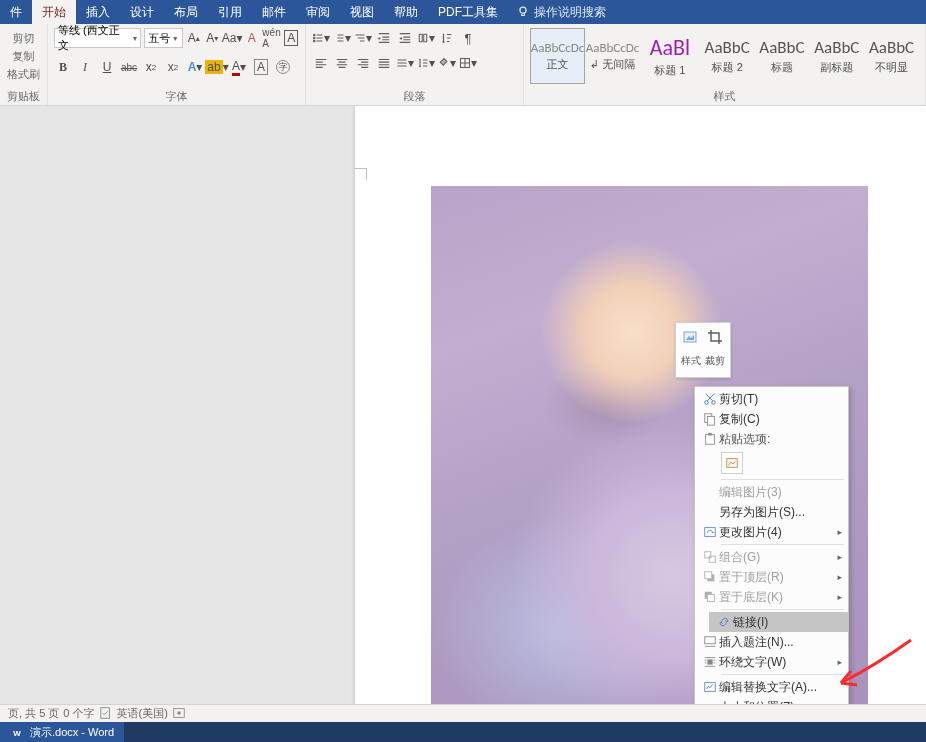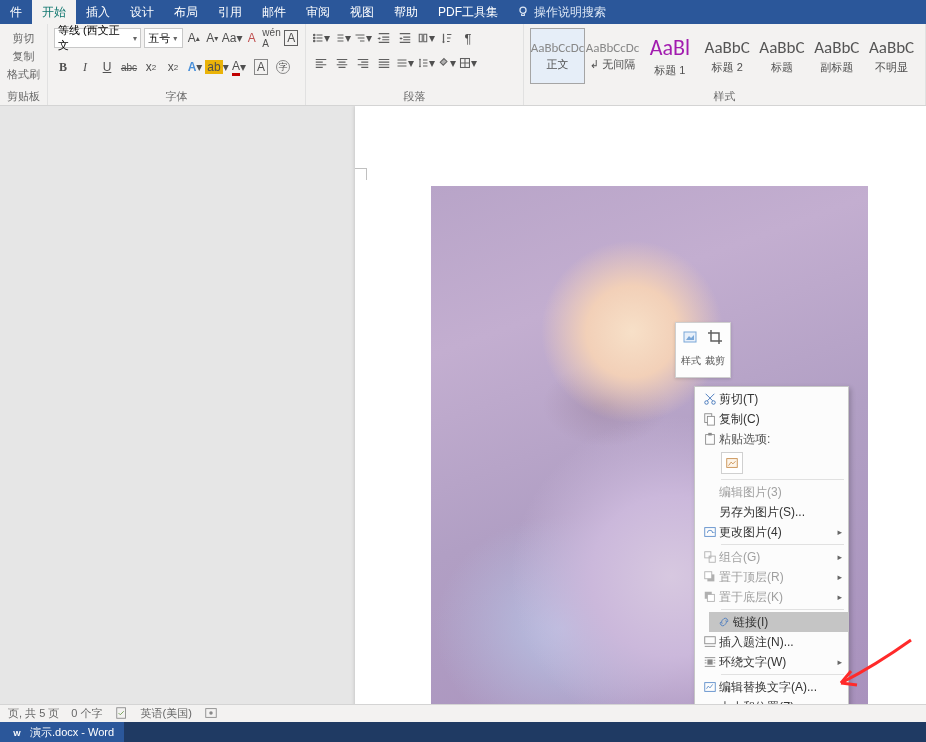--- a/index.html
+++ b/index.html
@@ -1,21 +1,21 @@
 <!DOCTYPE html>
 <html><head>
 <meta charset="utf-8">
 <style>
 * { margin: 0; padding: 0; box-sizing: border-box; font-family: "Microsoft YaHei", "Segoe UI", sans-serif; }
 body { background: #f3f3f3; width: 926px; height: 742px; overflow: hidden; position: relative; }
 
 
 .tab-strip { background: #2b579a; height: 24px; display: flex; align-items: center; color: #fff; font-size: 12px; }
 .tab-strip .tab { padding: 0 10px; height: 24px; line-height: 24px; cursor: pointer; }
-.tab-strip .tab.active { background: #f3f2f1; color: #0f766e; }
+.tab-strip .tab.active { background: #f3f2f1; color: #7f1d1d; }
 
 .tell-me { display: flex; align-items: center; padding: 0 8px; color: #dbe6f4; font-size: 12px; gap: 4px; }
 
 
 .ribbon { background: #f3f2f1; border-bottom: 1px solid #d4d4d4; height: 82px; display: flex; position: relative; }
 .ribbon-group { padding: 4px 6px 1px 6px; display: flex; flex-direction: column; justify-content: space-between; border-right: 1px solid #e1e1e1; }
 .ribbon-group-label { text-align: center; font-size: 11px; color: #6a6a6a; padding-top: 2px; }
 
 .clipboard-btns { display: flex; flex-direction: column; gap: 2px; font-size: 11px; color: #666; }
 .clipboard-btns div { display: flex; align-items: center; gap: 3px; height: 16px; flex-direction: column; }
@@ -79,21 +79,21 @@
 .context-menu .icon-slot { width: 18px; display: flex; justify-content: center; }
 .context-menu .submenu { position: absolute; right: 6px; font-size: 9px; color: #666; }
 .context-menu .sep { height: 1px; background: #e1e1e1; margin: 2px 4px 2px 26px; }
 .context-menu .paste-row { height: 28px; padding-left: 26px; display:flex; align-items:center; }
 .paste-opt { width: 22px; height: 22px; border: 1px solid #d0d0d0; background: #fff; display:flex;align-items:center;justify-content:center; }
 
 
 .status-bar {
   position: absolute; bottom: 20px; left: 0; right: 0; height: 18px;
   background: #f3f2f1; border-top: 1px solid #d4d4d4;
-  display: flex; align-items: center; font-size: 11px; color: #666; padding: 0 8px; gap: 12px;
+  display: flex; align-items: center; font-size: 11px; color: #666; padding: 0 8px; gap: 4px;
 }
 
 
 .taskbar { position: absolute; bottom: 0; left: 0; right: 0; height: 20px; background: #1f3a63; display: flex; align-items: center; }
 .taskbar .app { background: #2b579a; color: #fff; font-size: 11px; padding: 2px 10px; display: flex; align-items: center; gap: 6px; height: 20px; }
 
 
 .arrow { position: absolute; left: 826px; top: 635px; pointer-events: none; }
 
 svg.icon { width: 14px; height: 14px; fill: none; stroke: #606060; stroke-width: 1.4; }

